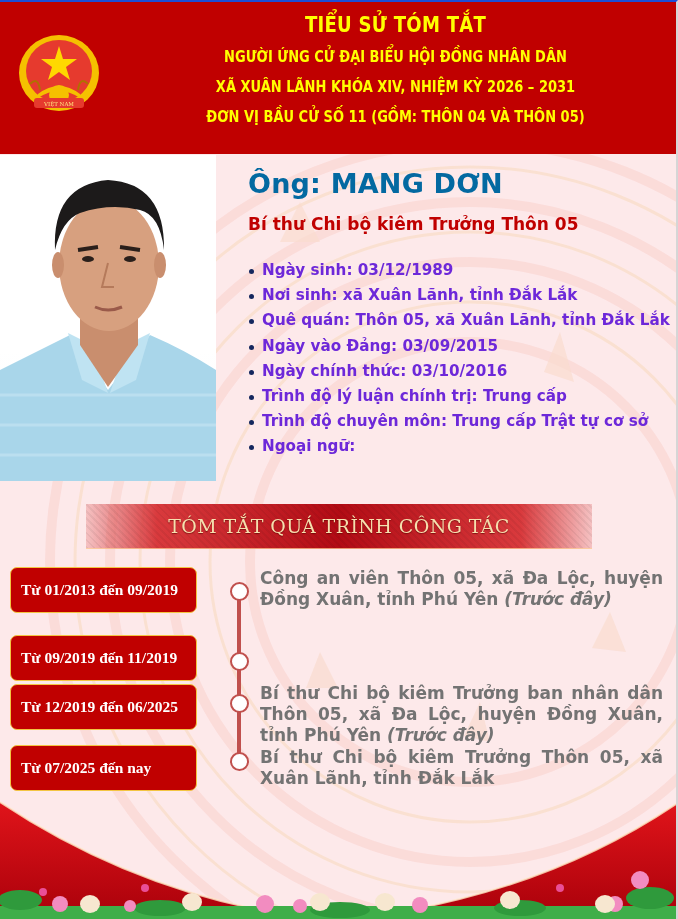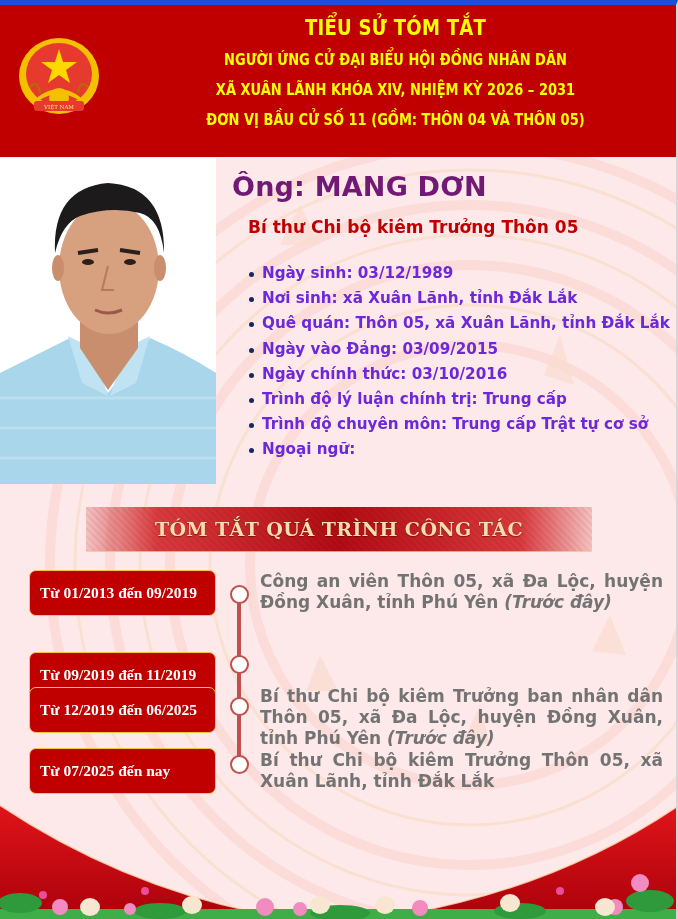--- a/index.html
+++ b/index.html
@@ -2,21 +2,21 @@
 <html><head>
 <meta charset="utf-8">
 <style>
   * { box-sizing: border-box; margin: 0; padding: 0; }
   html, body { width: 678px; height: 919px; overflow: hidden; background: #fff; }
   body { font-family: "DejaVu Sans", "Liberation Sans", sans-serif; }
 
   .page {
     position: relative; width: 678px; height: 919px; overflow: hidden;
     background: #fde9ea;
-    border-top: 5px solid #1d4ed8;
+    border-top: 2px solid #1d4ed8;
     border-right: 2px solid #d6d6d6;
   }
 
   
   .bg-pattern { position: absolute; left: 0; top: 0; width: 678px; height: 919px; pointer-events: none; }
 
   
   .header {
     position: absolute; left: 0; top: 0; width: 676px; height: 152px;
     background: #c00000;
@@ -30,22 +30,22 @@
   .header-title { font-size: 21px; line-height: 34px; letter-spacing: 0.3px; transform: scaleX(0.86); }
   .header-line { font-size: 15.5px; line-height: 30px; transform: scaleX(0.84); white-space: nowrap; }
 
   
   .photo {
     position: absolute; left: 0; top: 153px; width: 216px; height: 326px;
     background: linear-gradient(#ffffff 0%, #ffffff 60%, #f7fbfd 100%);
     overflow: hidden;
   }
   .name {
-    position: absolute; left: 232px; top: 166px;
-    font-size: 27px; font-weight: bold; color: #701a75; letter-spacing: 0.2px;
+    position: absolute; left: 248px; top: 166px;
+    font-size: 27px; font-weight: bold; color: #0369a1; letter-spacing: 0.2px;
   }
   .position {
     position: absolute; left: 248px; top: 212px;
     font-size: 17px; font-weight: bold; color: #c00000;
   }
   .info-list { position: absolute; left: 248px; top: 256px; list-style: none; }
   .info-item {
     position: relative; padding-left: 14px;
     font-size: 15.2px; font-weight: bold; color: #6d28d9;
     height: 25.2px; line-height: 25.2px; white-space: nowrap;
@@ -61,28 +61,28 @@
     background: linear-gradient(90deg, rgba(230,120,120,0.35) 0%, #d93a3d 14%, #b20b14 50%, #d93a3d 86%, rgba(230,120,120,0.35) 100%);
     display: flex; align-items: center; justify-content: center;
     border-bottom: 1px solid rgba(255,210,150,0.7);
   }
   .banner::after {
     content: ""; position: absolute; inset: 0;
     background: repeating-linear-gradient(45deg, rgba(0,0,0,0.05) 0 2px, transparent 2px 5px);
   }
   .banner-title {
     position: relative; z-index: 1;
-    font-family: "DejaVu Serif", "Liberation Serif", serif; font-weight: bold;
+    font-family: "DejaVu Serif", "Liberation Serif", serif; font-weight: normal;
     font-size: 19px; color: #f6dfae; letter-spacing: 0.4px;
     text-shadow: 0 1px 1px rgba(90,0,0,0.6);
   }
 
   
   .date-box {
-    position: absolute; left: 29px; width: 187px; height: 46px;
+    position: absolute; left: 10px; width: 187px; height: 46px;
     background: #c00000; border: 1px solid #f3c542; border-radius: 7px;
     color: #fff; font-family: "Liberation Serif", "DejaVu Serif", serif; font-weight: bold;
     font-size: 15.5px; display: flex; align-items: center; padding-left: 10px; white-space: nowrap;
   }
   .timeline-line {
     position: absolute; left: 237px; top: 589px; width: 4px; height: 170px; background: #c0504d;
   }
   .timeline-dot {
     position: absolute; left: 230px; width: 19px; height: 19px; border-radius: 50%;
     background: #fff; border: 2px solid #c0504d;
@@ -179,21 +179,21 @@
     <li class="info-item">Trình độ lý luận chính trị: Trung cấp</li>
     <li class="info-item">Trình độ chuyên môn: Trung cấp Trật tự cơ sở</li>
     <li class="info-item">Ngoại ngữ:</li>
   </ul>
 
   <div class="banner">
     <span class="banner-title">TÓM TẮT QUÁ TRÌNH CÔNG TÁC</span>
   </div>
 
   <div class="date-box" style="top:565px;">Từ 01/2013  đến  09/2019</div>
-  <div class="date-box" style="top:633px;margin-top:14px;">Từ 09/2019  đến  11/2019</div>
+  <div class="date-box" style="top:633px;">Từ 09/2019  đến  11/2019</div>
   <div class="date-box" style="top:682px;">Từ 12/2019  đến  06/2025</div>
   <div class="date-box" style="top:743px;">Từ 07/2025 đến nay</div>
 
   <div class="timeline-line"></div>
   <div class="timeline-dot" style="top:580px;"></div>
   <div class="timeline-dot" style="top:650px;"></div>
   <div class="timeline-dot" style="top:692px;"></div>
   <div class="timeline-dot" style="top:750px;"></div>
 
   <div class="job" style="top:566px;">

